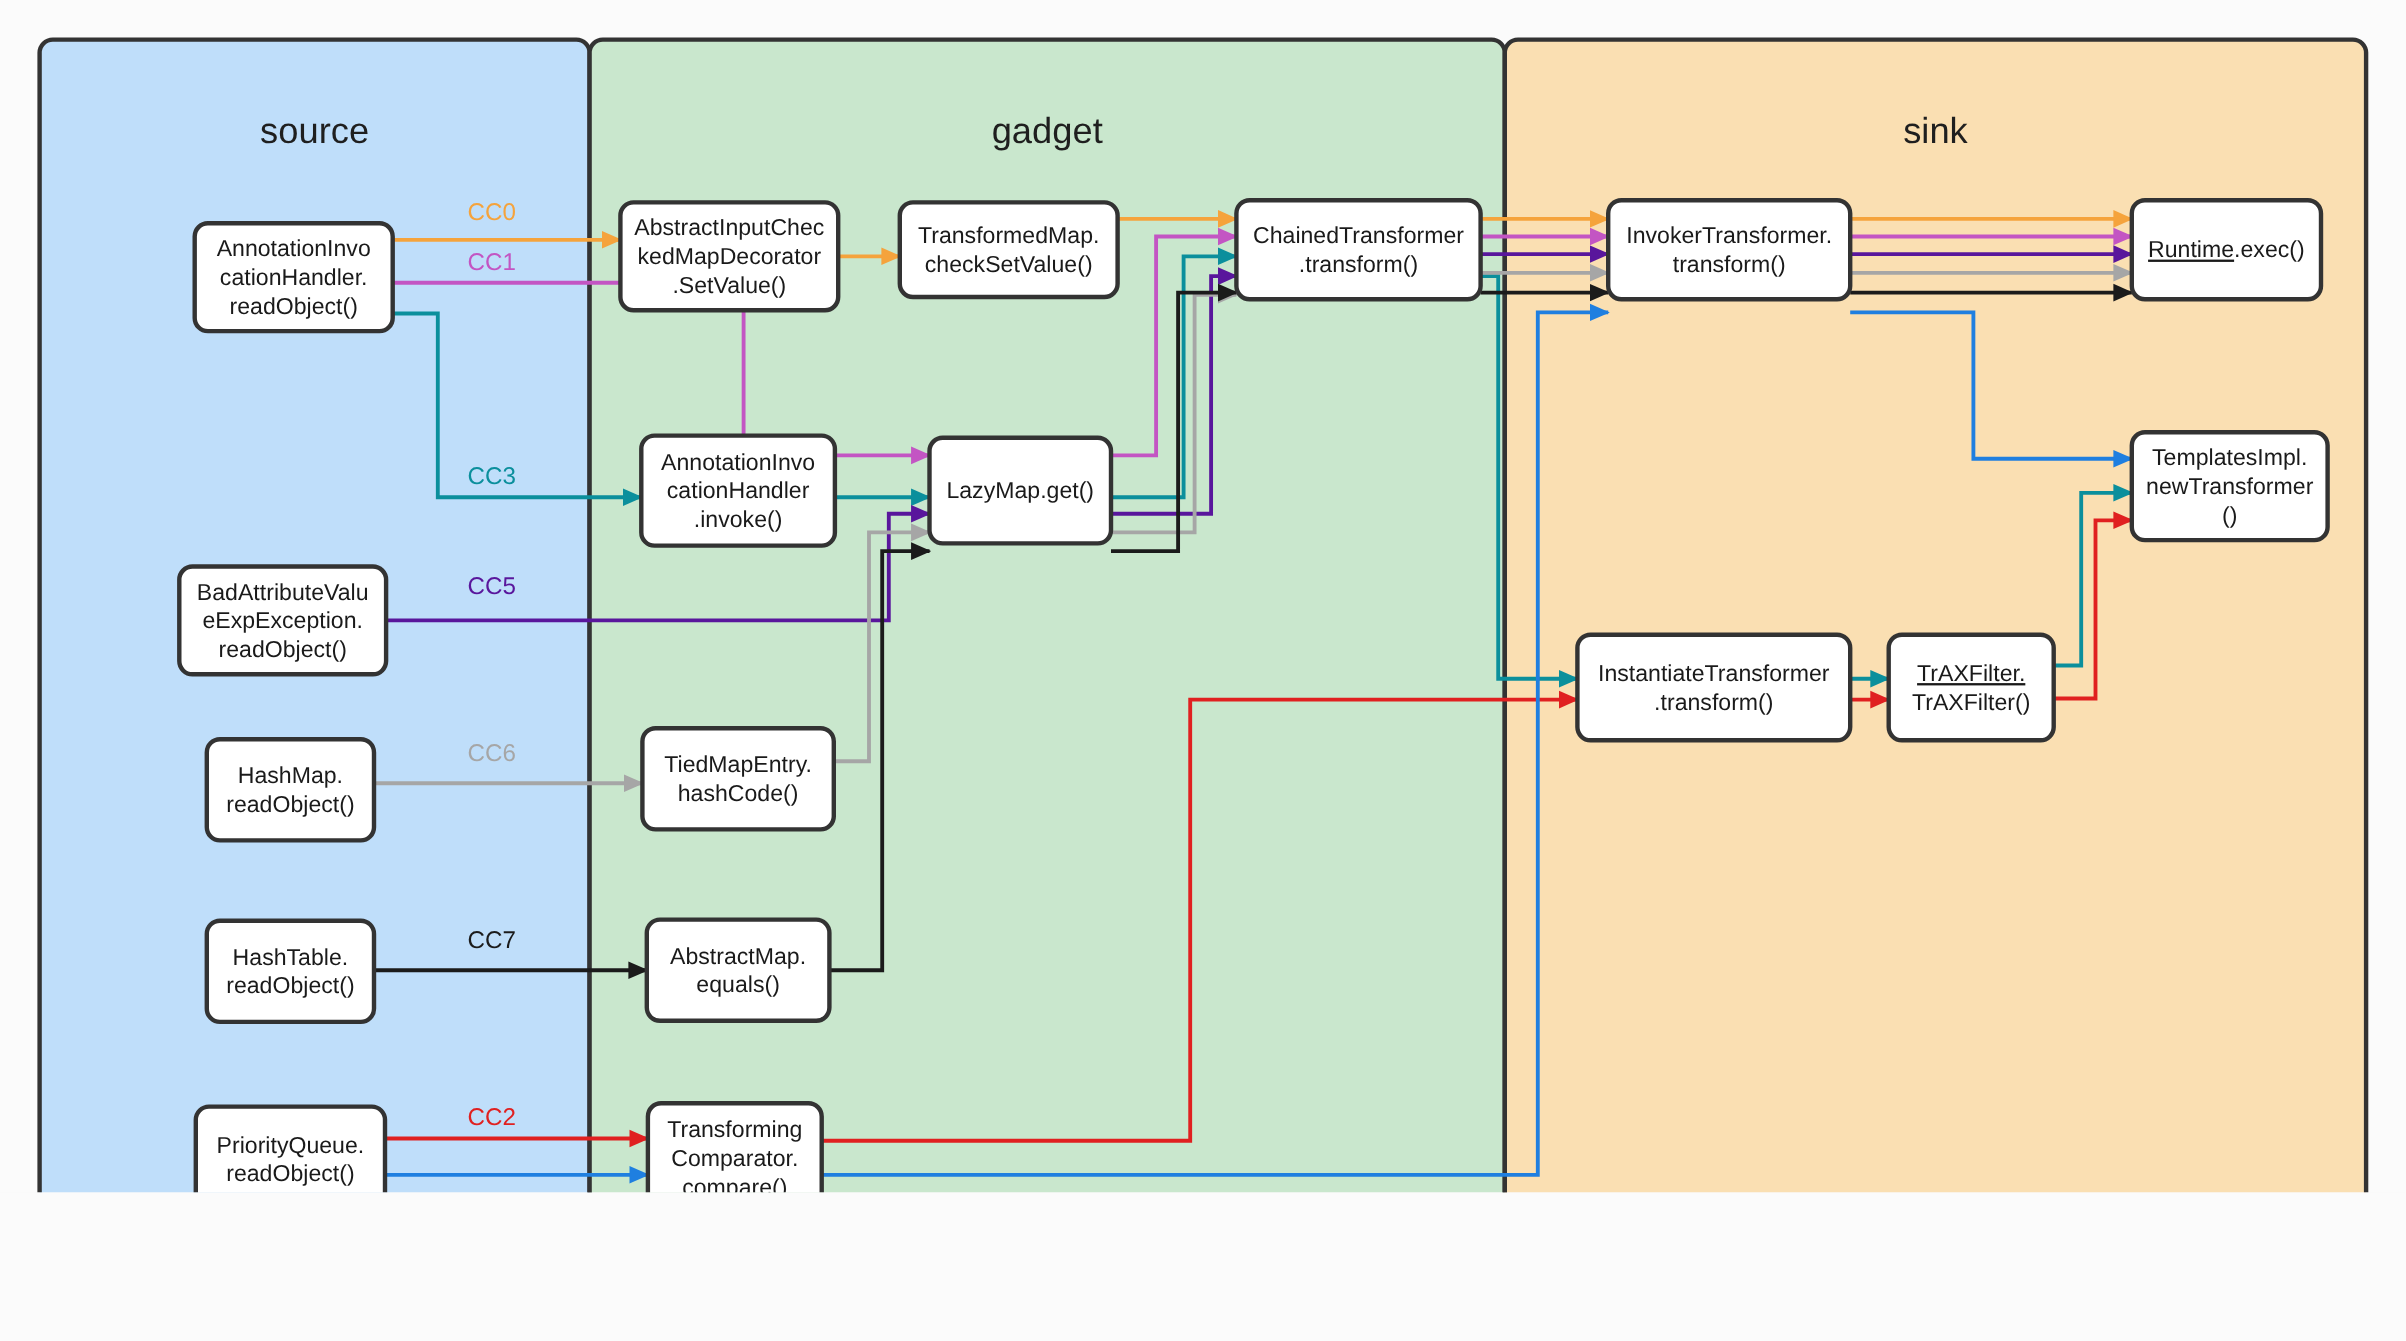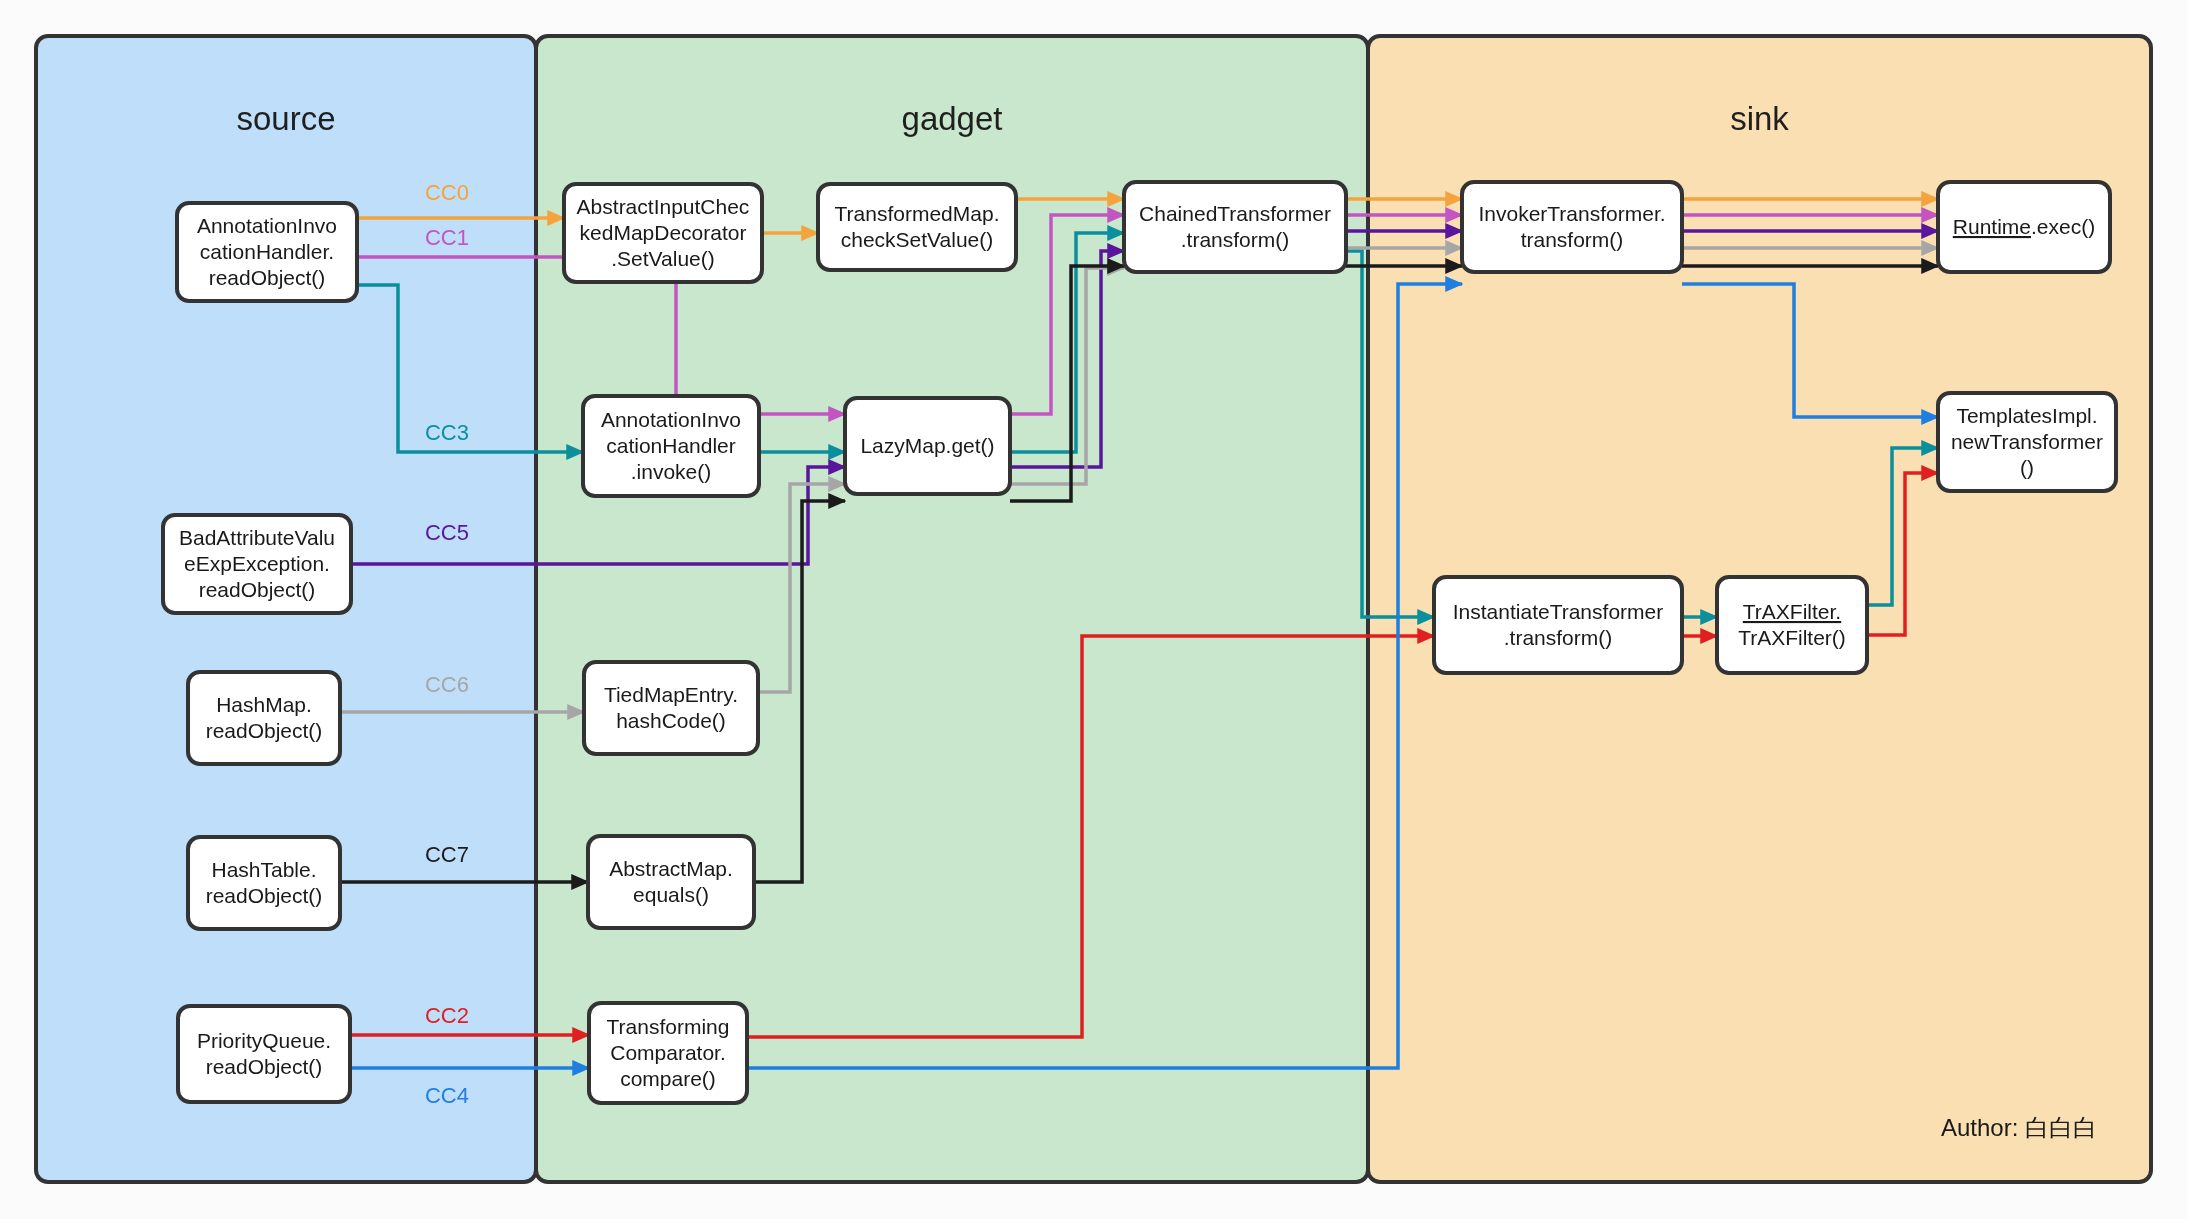--- a/index.html
+++ b/index.html
@@ -1,17 +1,17 @@
 <!DOCTYPE html>
 <html><head>
 <meta charset="utf-8">
 <style>
   html,body{margin:0;padding:0;background:#fbfbfb;}
   body{font-family:"Liberation Sans",sans-serif;}
-  #stage{position:relative;width:2187px;height:1219px;background:#fbfbfb;overflow:hidden;}
+  #stage{position:relative;width:2187px;height:1084px;background:#fbfbfb;overflow:hidden;}
   svg#diagram{position:absolute;left:0;top:0;width:2187px;height:1219px;}
   .lane-rect{stroke:#333333;stroke-width:4;}
   .lane-title{font-family:"Liberation Sans",sans-serif;font-size:33px;fill:#1f1f1f;text-anchor:middle;}
   .node-rect{fill:#ffffff;stroke:#333333;stroke-width:4;}
   .node-text{font-family:"Liberation Sans",sans-serif;font-size:21px;fill:#1a1a1a;text-anchor:middle;}
   .edge-label{font-family:"Liberation Sans",sans-serif;font-size:22px;text-anchor:middle;}
   .author-text{font-family:"Liberation Sans",sans-serif;font-size:24px;fill:#1a1a1a;text-anchor:end;}
   path.link{fill:none;stroke-width:3.5;}
 </style>
 </head>

